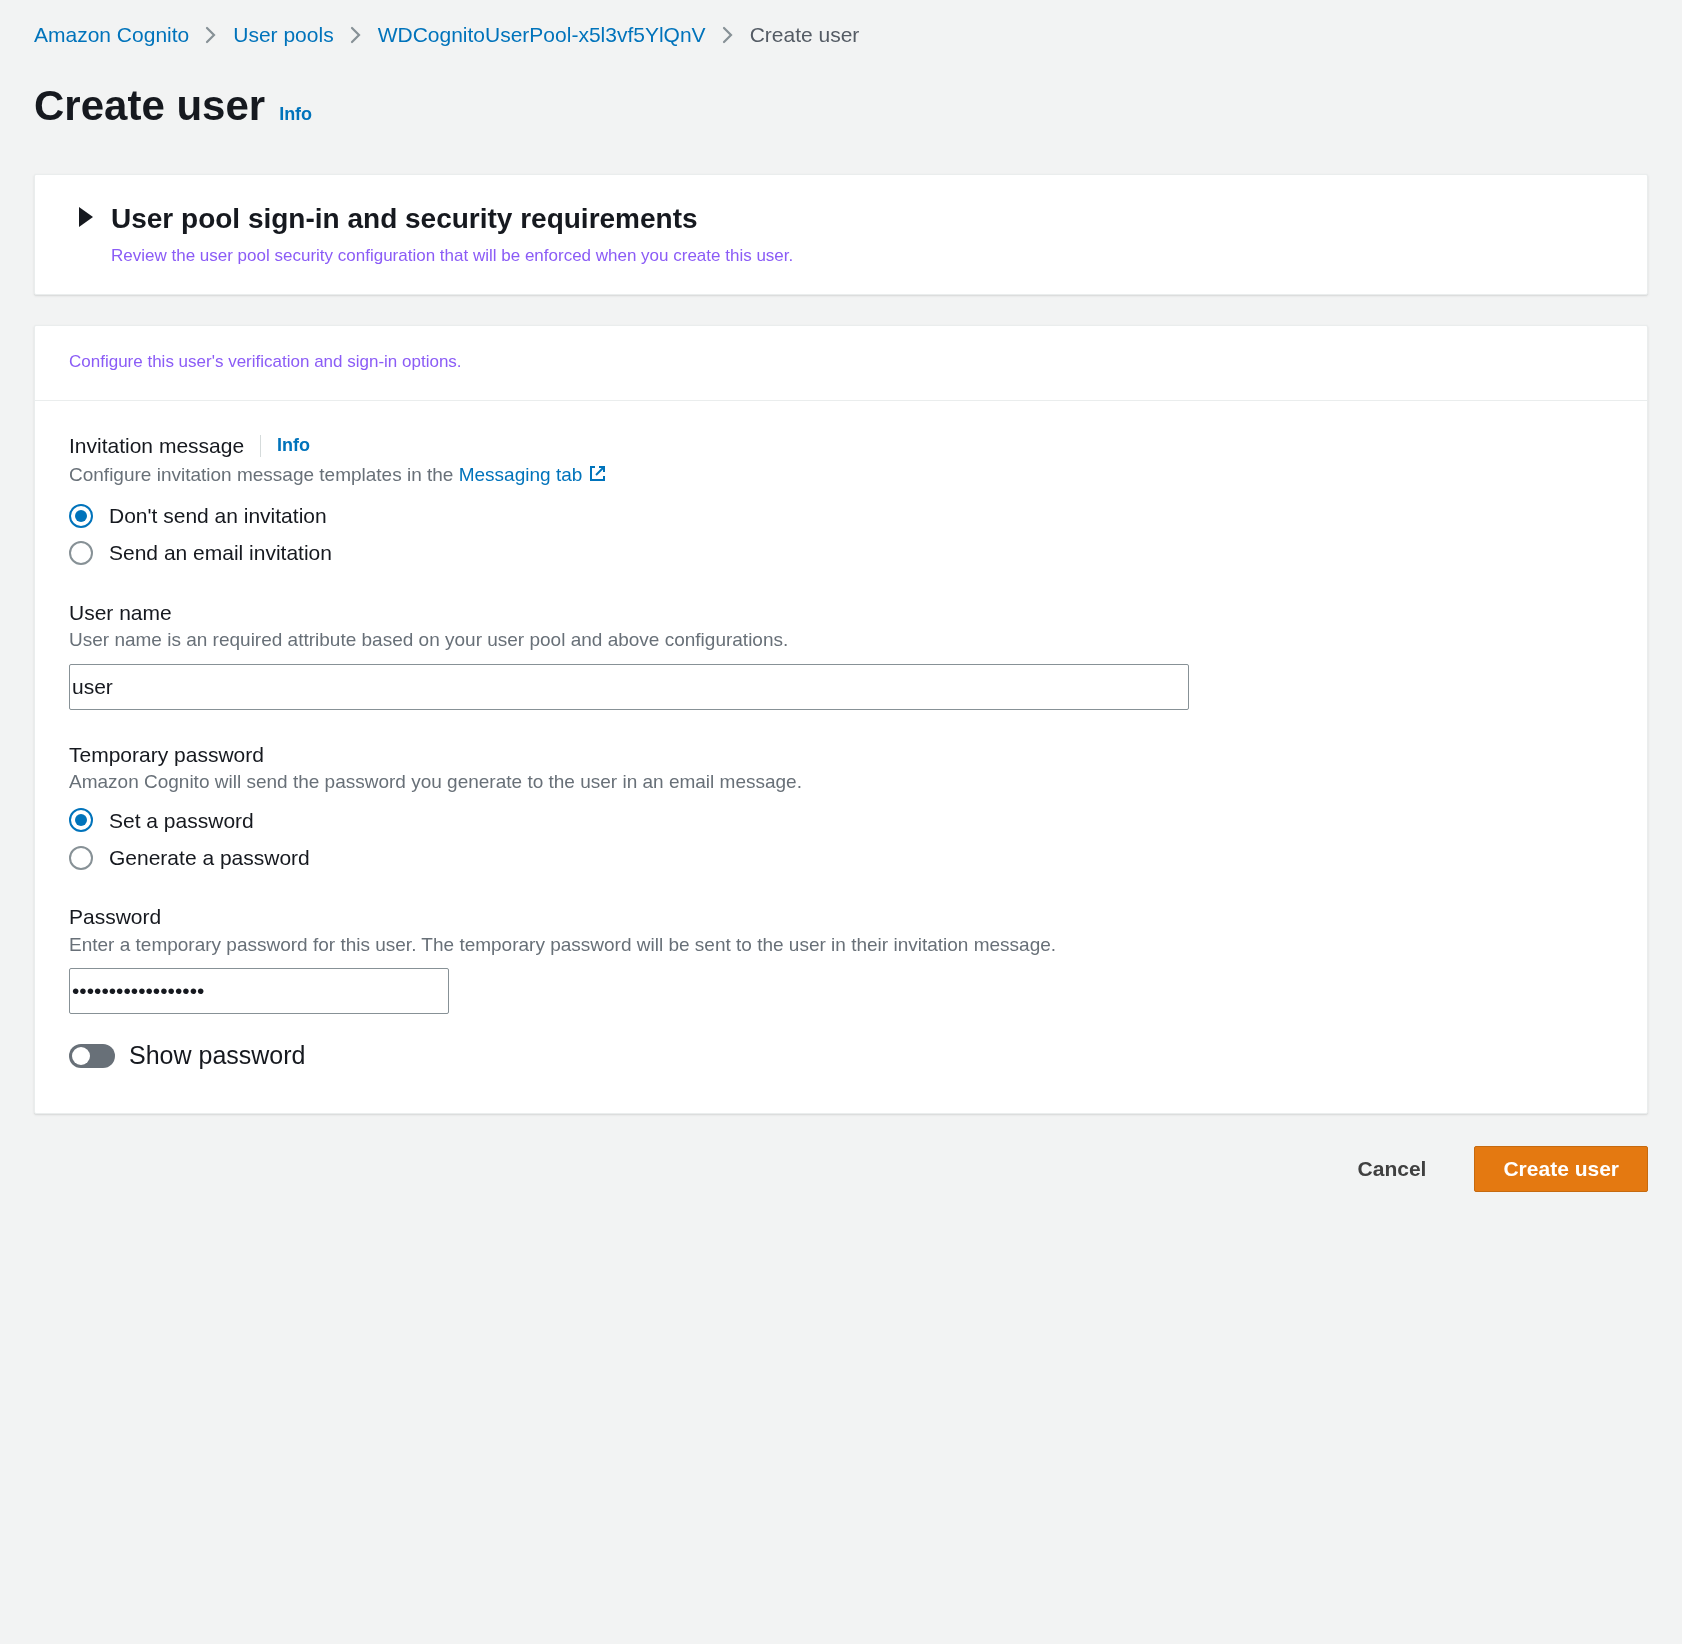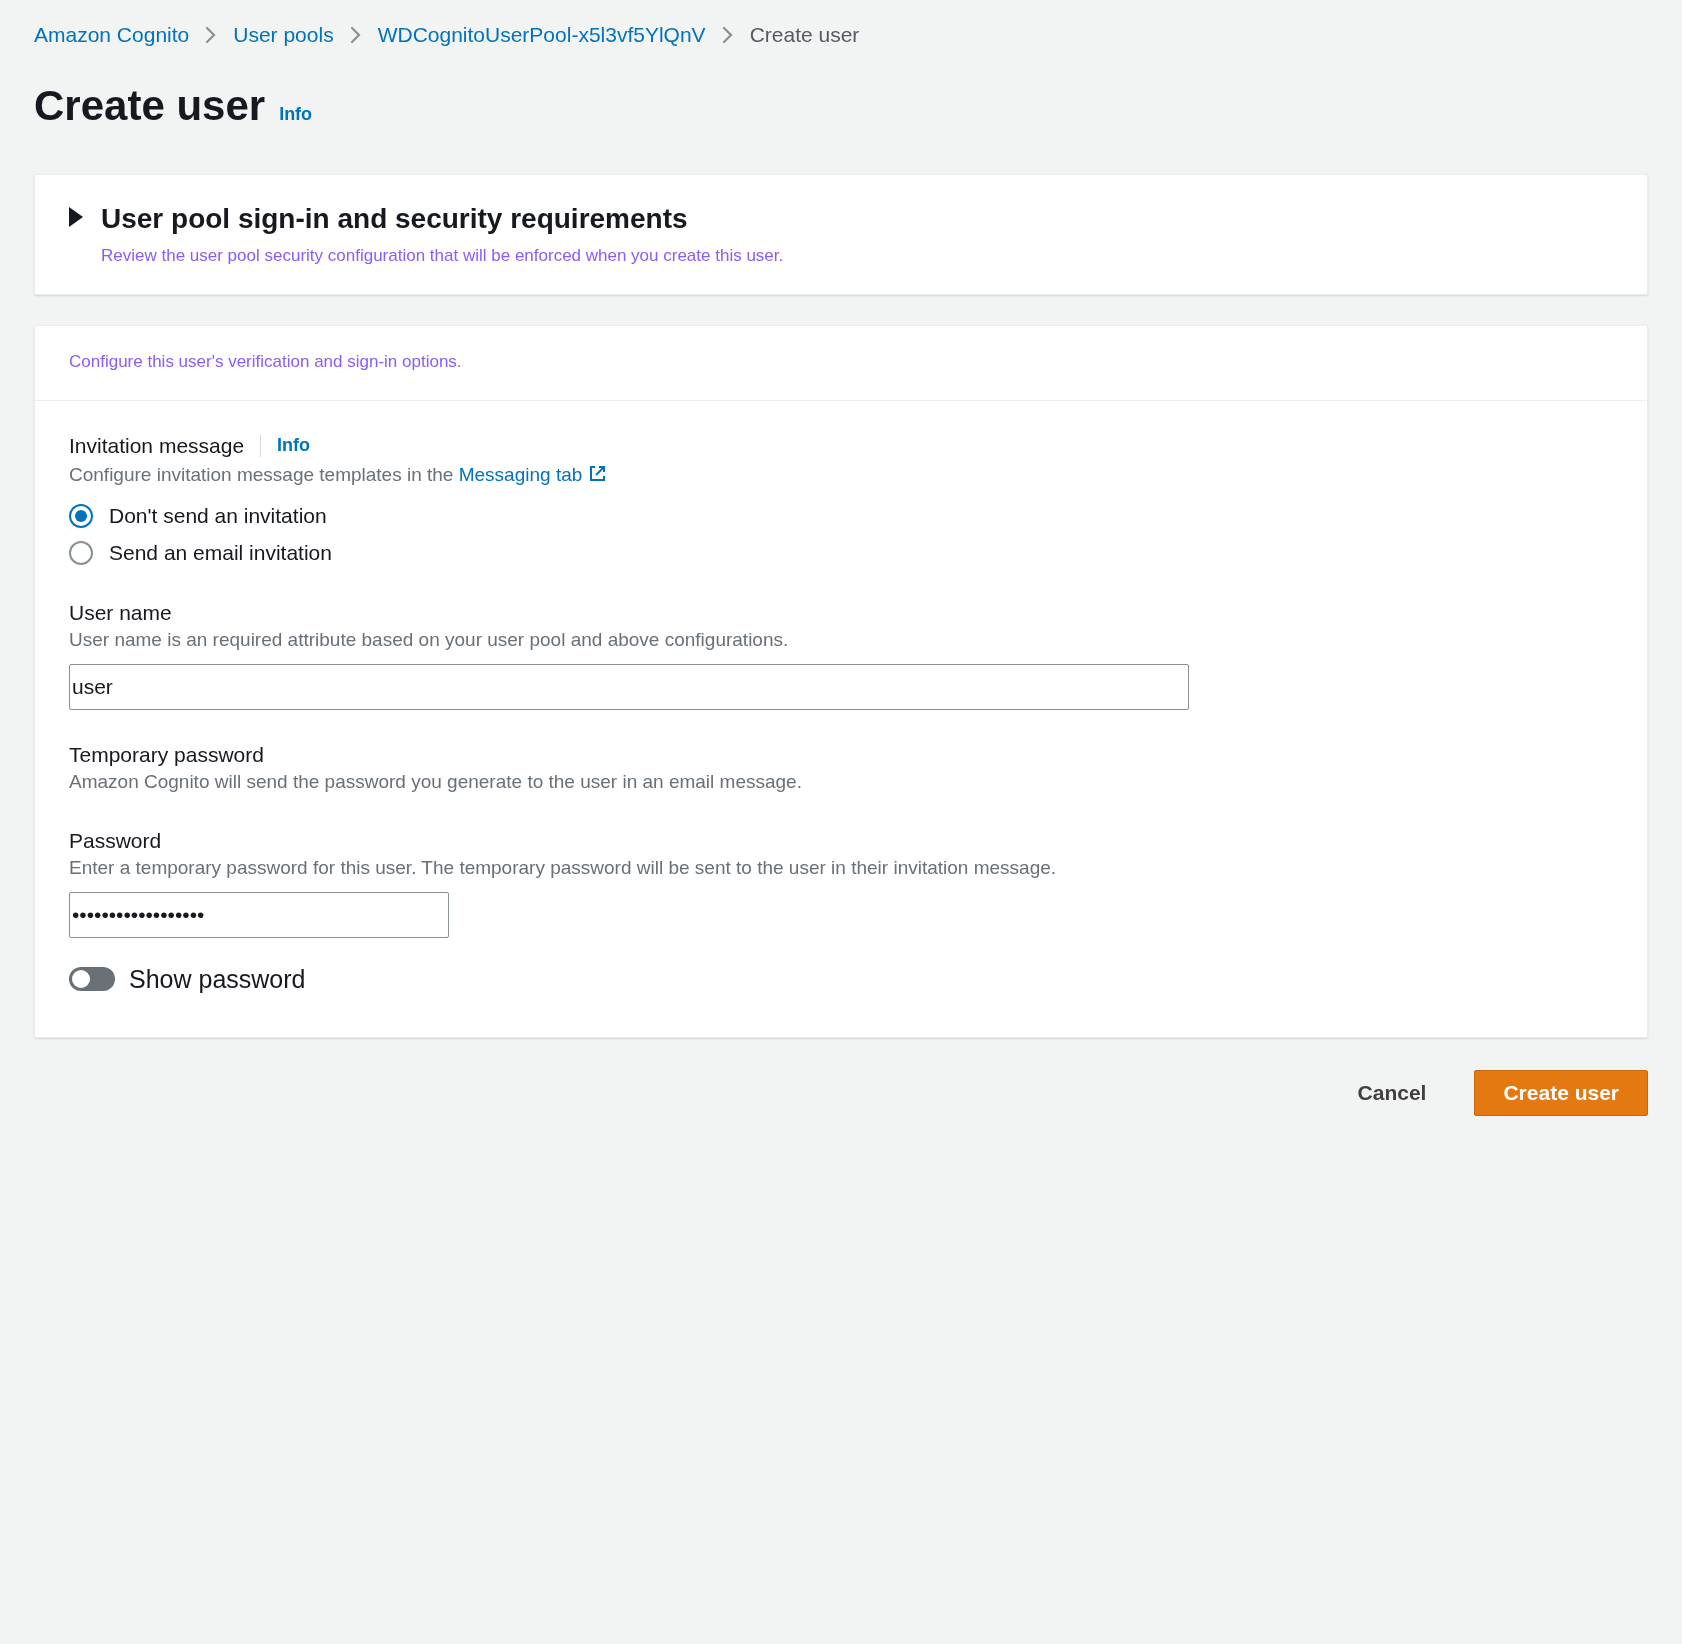--- a/index.html
+++ b/index.html
@@ -52,21 +52,21 @@
       background: #fff;
       border: 1px solid #eaeded;
       border-radius: 2px;
       box-shadow: 0 1px 1px rgba(0,0,0,0.05), 0 1px 3px rgba(0,0,0,0.08);
       margin-bottom: 30px;
     }
     .panel-header {
       padding: 24px 34px 26px 34px;
     }
     .panel-expander {
-      padding: 24px 34px 26px 34px;
+      padding: 24px 34px 26px 44px;
       display: flex;
       align-items: flex-start;
       gap: 18px;
     }
     .expander-caret {
       width: 0; height: 0;
       border-top: 10px solid transparent;
       border-bottom: 10px solid transparent;
       border-left: 14px solid #16191f;
       margin-top: 8px;
@@ -280,20 +280,30 @@
 
     <div class="field-block">
       <div class="field-label">User name</div>
       <div class="field-help">User name is an required attribute based on your user pool and above configurations.</div>
       <input type="text" class="text-input" value="user" style="">
     </div>
 
     <div class="field-block">
       <div class="field-label">Temporary password</div>
       <div class="field-help">Amazon Cognito will send the password you generate to the user in an email message.</div>
+      <div class="radio-group" style="margin-bottom:0">
+        <label class="radio-item">
+          <span class="radio-circle checked"></span>
+          <span class="radio-label">Set a password</span>
+        </label>
+        <label class="radio-item">
+          <span class="radio-circle"></span>
+          <span class="radio-label">Generate a password</span>
+        </label>
+      </div>
     </div>
 
     <div class="field-block" style="margin-bottom:0">
       <div class="field-label">Password</div>
       <div class="field-help">Enter a temporary password for this user. The temporary password will be sent to the user in their invitation message.</div>
       <input type="text" class="text-input small" value="••••••••••••••••••" style="">
       <div class="toggle-row">
         <div class="toggle">
           <div class="knob"></div>
         </div>

